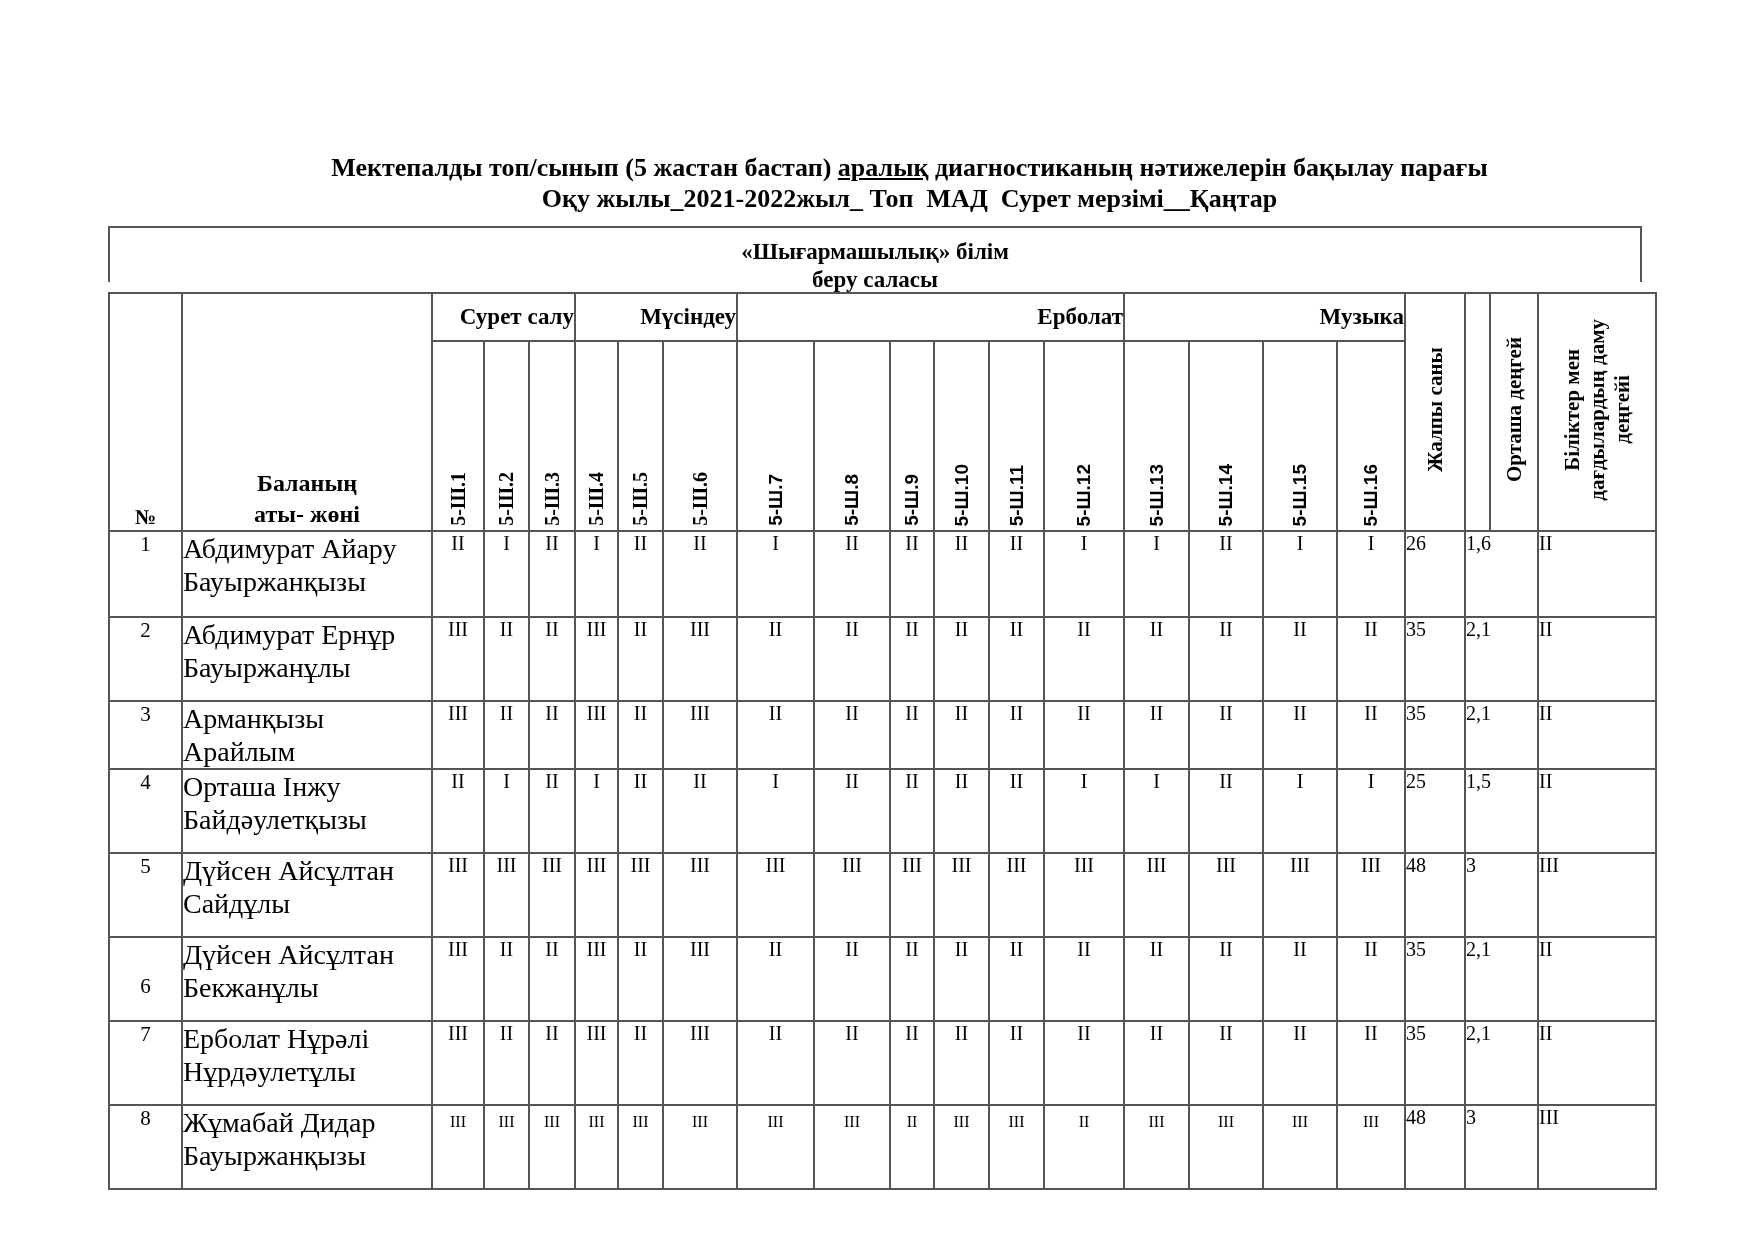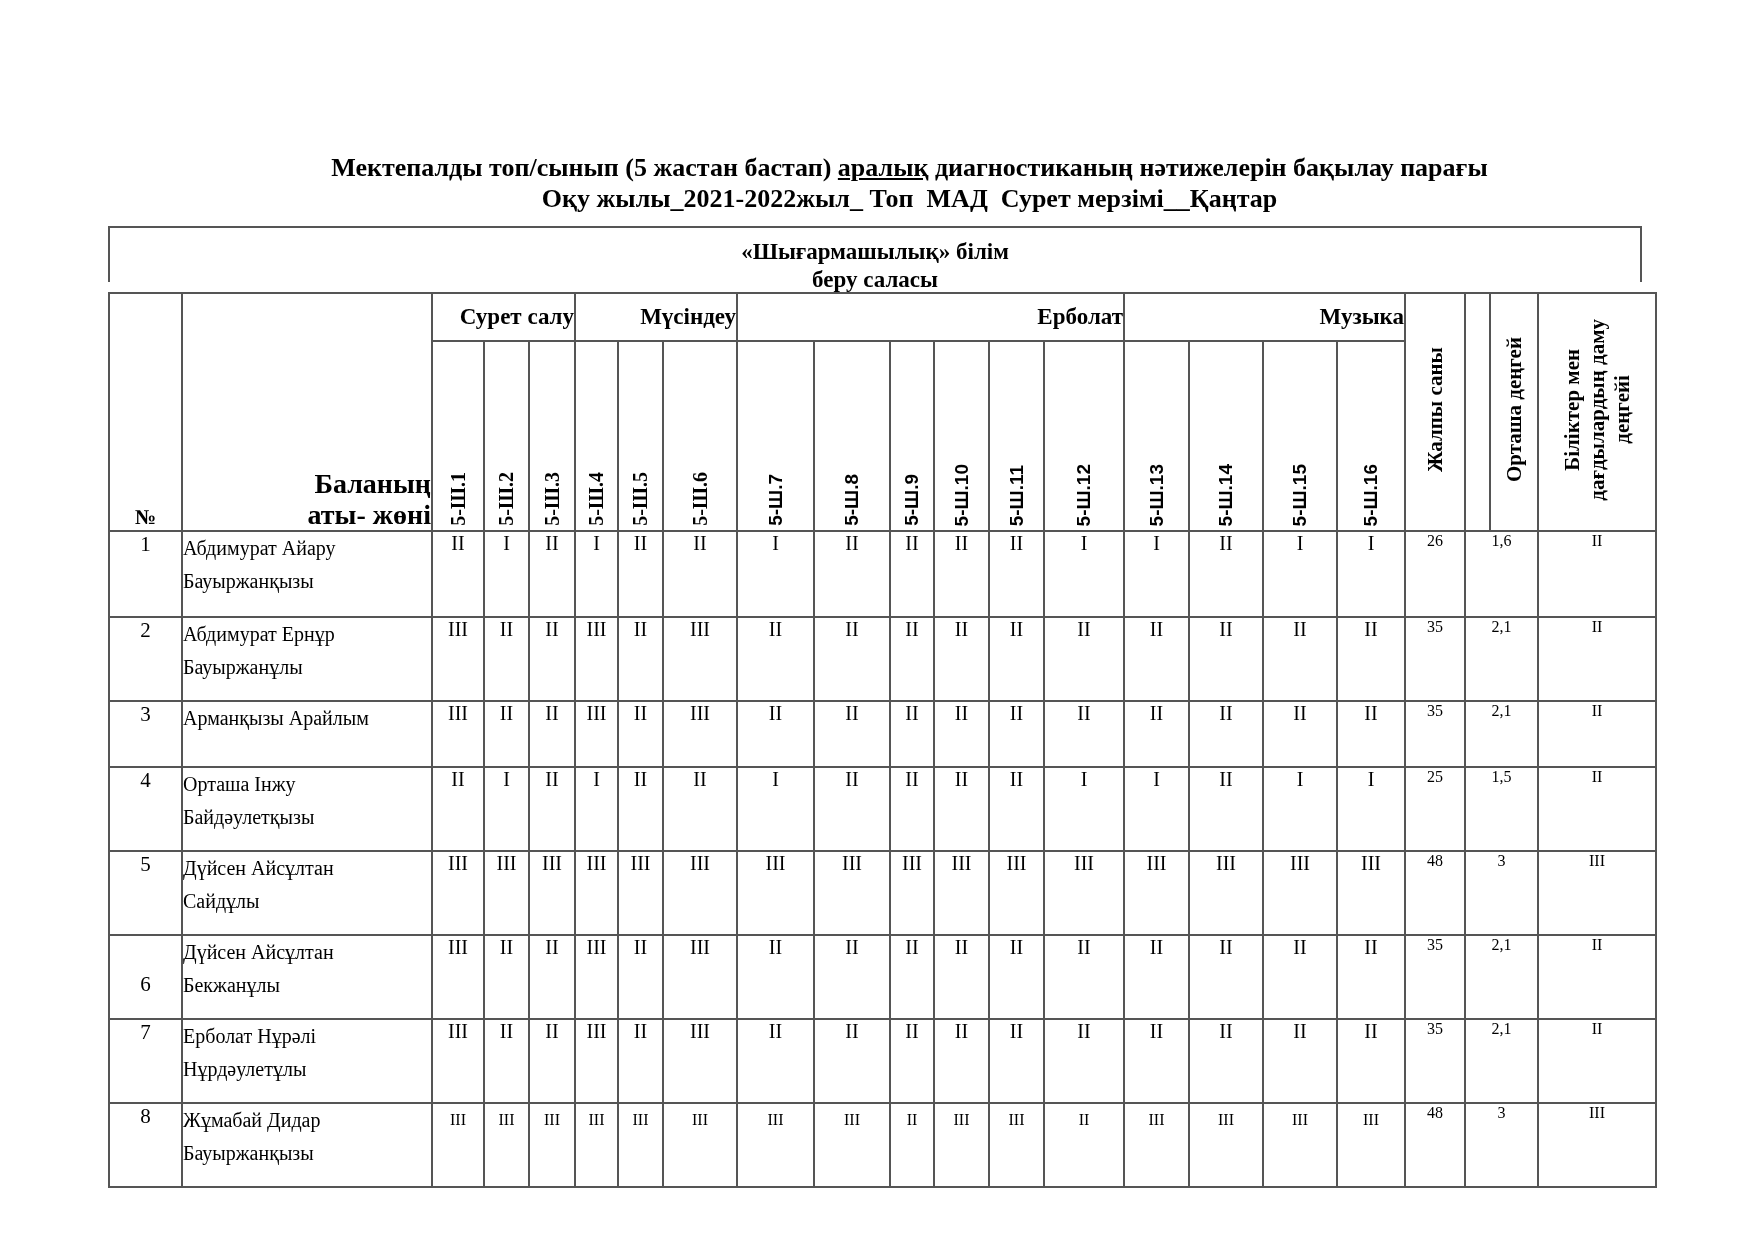--- a/index.html
+++ b/index.html
@@ -23,41 +23,41 @@
     border-collapse:collapse; table-layout:fixed;
   }
   table.main td { border:2px solid #555; padding:0; box-sizing:border-box; overflow:hidden; }
   thead tr.r1 { height:48px; }
   thead tr.r2 { height:190px; }
   tbody tr { height:84px; }
   tbody tr:nth-child(1) { height:86px; }
   tbody tr:nth-child(3) { height:66px; }
   .grp { text-align:right; vertical-align:middle; font-size:23px; font-weight:bold; }
   .corner-no { text-align:center; vertical-align:bottom; font-size:21px; font-weight:bold; padding-bottom:8px; }
-  .corner-name { text-align:right; vertical-align:bottom; font-size:28px; font-weight:bold;
+  .corner-name { text-align:center; vertical-align:bottom; font-size:24px; font-weight:bold;
                  padding:0 2px 6px 8px; white-space:pre-line; line-height:31px; }
   .vert {
     display:inline-block;
     writing-mode:vertical-rl; transform:rotate(180deg);
     white-space:pre-line; text-align:center;
     font-weight:bold;
   }
   td.sub { text-align:center; vertical-align:bottom; padding-bottom:20px; }
   td.sub .vert { font-size:20px; }
   td.sub.sans .vert { font-family:"Liberation Sans", sans-serif; font-size:19px; }
   td.toth { text-align:center; vertical-align:middle; }
   td.toth .vert { font-size:21px; line-height:25px; }
   td.spacer { }
   td.num { text-align:center; vertical-align:top; font-size:21px; padding-top:4px; }
   tbody tr:nth-child(6) td.num { vertical-align:middle; padding-top:14px; }
-  td.name { text-align:left; vertical-align:top; font-size:20px; padding:3px 2px 0 8px;
+  td.name { text-align:left; vertical-align:top; font-size:28px; padding:3px 2px 0 8px;
             white-space:pre-line; line-height:33px; }
   td.val { text-align:center; vertical-align:top; font-size:20px; padding-top:4px; }
   tbody tr:nth-child(8) td.val { font-size:16px; padding-top:7px; }
-  td.tot, td.avg, td.lvl { text-align:center; vertical-align:top; font-size:16px; padding-top:4px;margin-left:28px; }
+  td.tot, td.avg, td.lvl { vertical-align:top; font-size:20px; padding-top:4px;margin-left:28px; }
 </style>
 </head>
 <body>
 
 <div class="header-block">
   <div class="title-line"><span>Мектепалды топ/сынып (5 жастан бастап) </span><span class="u">аралық</span><span> диагностиканың нәтижелерін бақылау парағы</span></div>
   <div class="title-line">Оқу жылы_2021-2022жыл_ Топ  МАД  Сурет мерзімі__Қаңтар</div>
 </div>
 
 <div class="band">«Шығармашылық» білім

